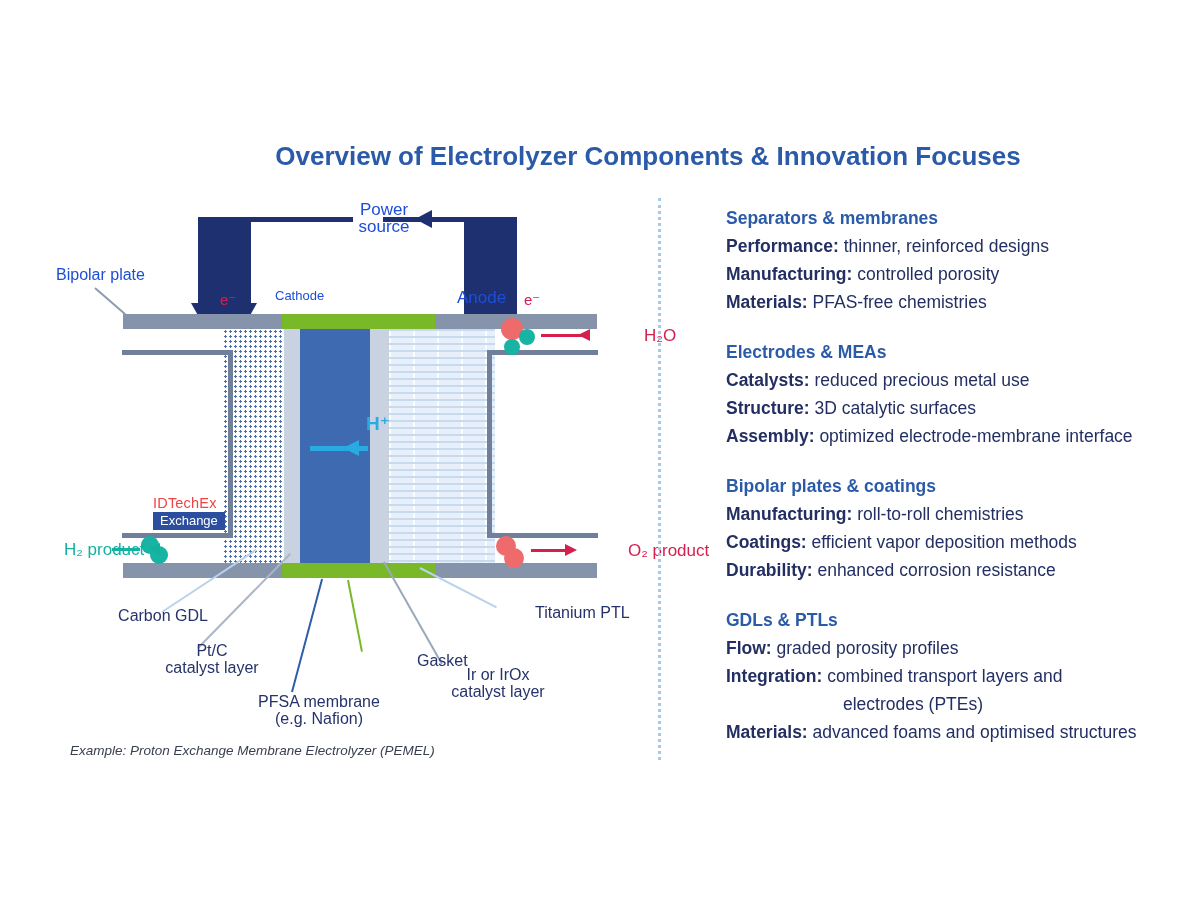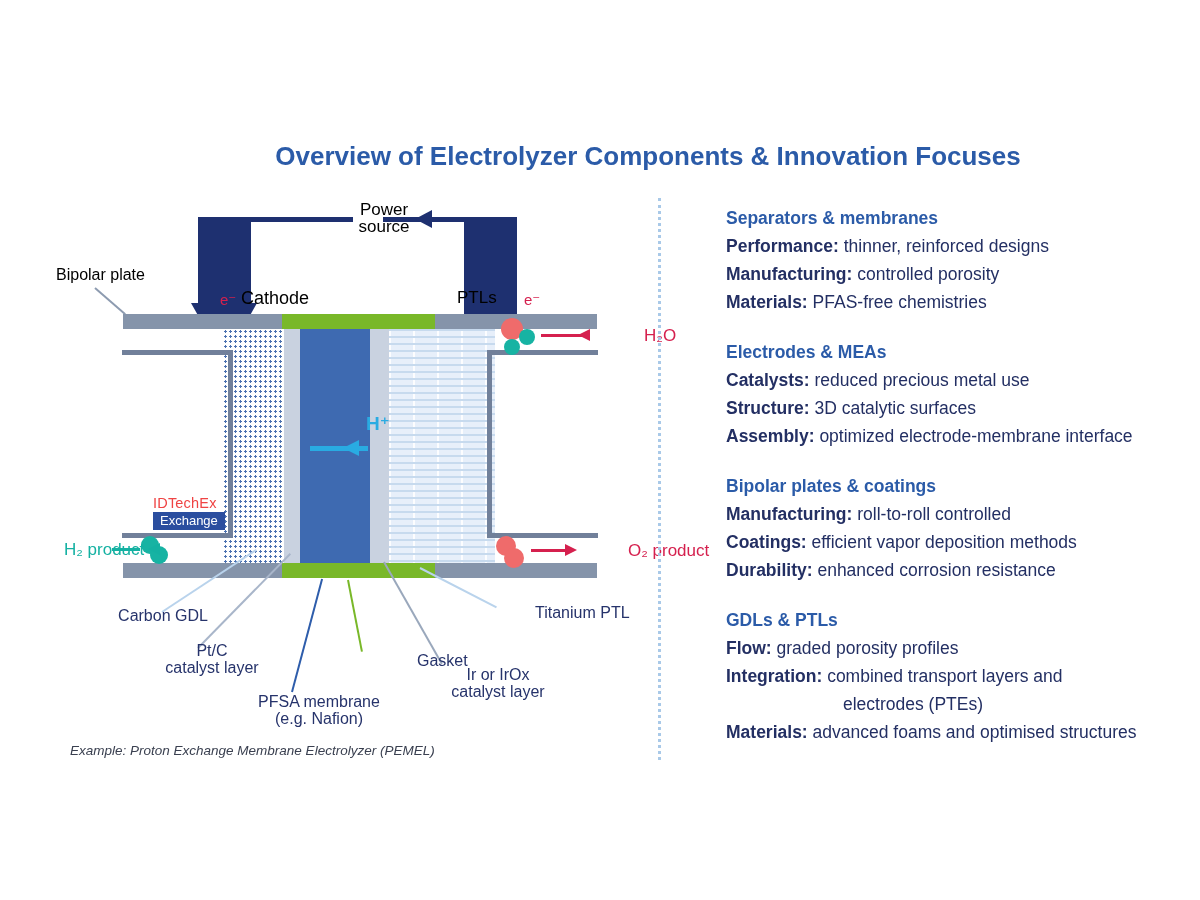--- a/index.html
+++ b/index.html
@@ -19,21 +19,21 @@
        background-size:5px 5px;}
   .cat{background:#c9d2e0;}
   .mem{background:#3e6ab1;}
   .ptl{background-color:#e7effa;
        background-image:repeating-linear-gradient(to bottom,#c7daee 0 2px, transparent 2px 7px),
                         repeating-linear-gradient(to right, rgba(255,255,255,.9) 0 2px, transparent 2px 24px);}
   .bracketL{border-top:5px solid #71809a;border-bottom:5px solid #71809a;border-right:5px solid #71809a;}
   .bracketR{border-top:5px solid #71809a;border-bottom:5px solid #71809a;border-left:5px solid #71809a;}
   
   .dlabel{color:#26336b;font-size:16px;line-height:17px;text-align:center;}
-  .navy{color:#000000;}
+  .navy{color:#1d4ed8;}
   .red{color:#d5204e;}
   .teal{color:#14b1a2;}
   .cyan{color:#29abe2;}
   .lline{position:absolute;height:2px;transform-origin:0 50%;}
   .mol{position:absolute;border-radius:50%;}
   .shaft{position:absolute;}
   
   .logo-t{font-size:14.5px;color:#ef4444;letter-spacing:.2px;}
   .logo-b{display:inline-block;background:#2b4e9f;color:#fff;font-size:13px;padding:1px 7px 2px 7px;margin-top:1px;}
   
@@ -55,22 +55,22 @@
   <div class="abs wire" style="left:198px;top:217px;width:107px;height:5px;"></div>
   <div class="abs wire" style="left:383px;top:217px;width:86px;height:5px;"></div>
   <div class="abs tri" style="left:367px;top:210px;border-top:9px solid transparent;border-bottom:9px solid transparent;border-right:17px solid #1e3070;"></div>
   <div class="abs wire" style="left:198px;top:217px;width:5px;height:88px;"></div>
   <div class="abs tri" style="left:191px;top:303px;border-left:9px solid transparent;border-right:9px solid transparent;border-top:16px solid #1e3070;"></div>
   <div class="abs wire" style="left:464px;top:217px;width:5px;height:101px;"></div>
   <div class="abs navy" style="left:300px;top:201px;width:72px;text-align:center;font-size:17px;line-height:17px;">Power source</div>
 
   <div class="abs red" style="left:172px;top:291px;font-size:15px;">e⁻</div>
   <div class="abs red" style="left:476px;top:291px;font-size:15px;">e⁻</div>
-  <div class="abs navy" style="left:193px;top:288px;font-size:18px;">Cathode</div>
-  <div class="abs navy" style="left:409px;top:288px;font-size:17px;">PTLs</div>
+  <div class="abs navy" style="left:227px;top:288px;font-size:13px;">Cathode</div>
+  <div class="abs navy" style="left:409px;top:288px;font-size:17px;">Anode</div>
 
   <div class="abs navy" style="left:8px;top:266px;font-size:16px;">Bipolar plate</div>
   <div class="lline" style="left:95px;top:287px;width:40px;background:#8d9bb0;transform:rotate(40.9deg);"></div>
 
   <div class="abs bar" style="left:123px;top:314px;width:426px;height:15px;"></div>
   <div class="abs gasket" style="left:282px;top:314px;width:105px;height:15px;"></div>
 
   <div class="abs gdl" style="left:223px;top:329px;width:58px;height:234px;"></div>
   <div class="abs cat" style="left:284px;top:329px;width:16px;height:234px;"></div>
   <div class="abs mem" style="left:300px;top:329px;width:70px;height:234px;"></div>
@@ -149,21 +149,21 @@
 
     <div class="sec">
       <h2>Electrodes &amp; MEAs</h2>
       <div><span class="b">Catalysts:</span> <span>reduced precious metal use</span></div>
       <div><span class="b">Structure:</span> <span>3D catalytic surfaces</span></div>
       <div><span class="b">Assembly:</span> <span>optimized electrode-membrane interface</span></div>
     </div>
 
     <div class="sec">
       <h2>Bipolar plates &amp; coatings</h2>
-      <div><span class="b">Manufacturing:</span> <span>roll-to-roll controlled</span></div>
+      <div><span class="b">Manufacturing:</span> <span>roll-to-roll chemistries</span></div>
       <div><span class="b">Coatings:</span> <span>efficient vapor deposition methods</span></div>
       <div><span class="b">Durability:</span> <span>enhanced corrosion resistance</span></div>
     </div>
 
     <div class="sec">
       <h2>GDLs &amp; PTLs</h2>
       <div><span class="b">Flow:</span> <span>graded porosity profiles</span></div>
       <div><span class="b">Integration:</span> <span>combined transport layers and</span><br><span class="indent2">electrodes (PTEs)</span></div>
       <div><span class="b">Materials:</span> <span>advanced foams and optimised structures</span></div>
     </div>

